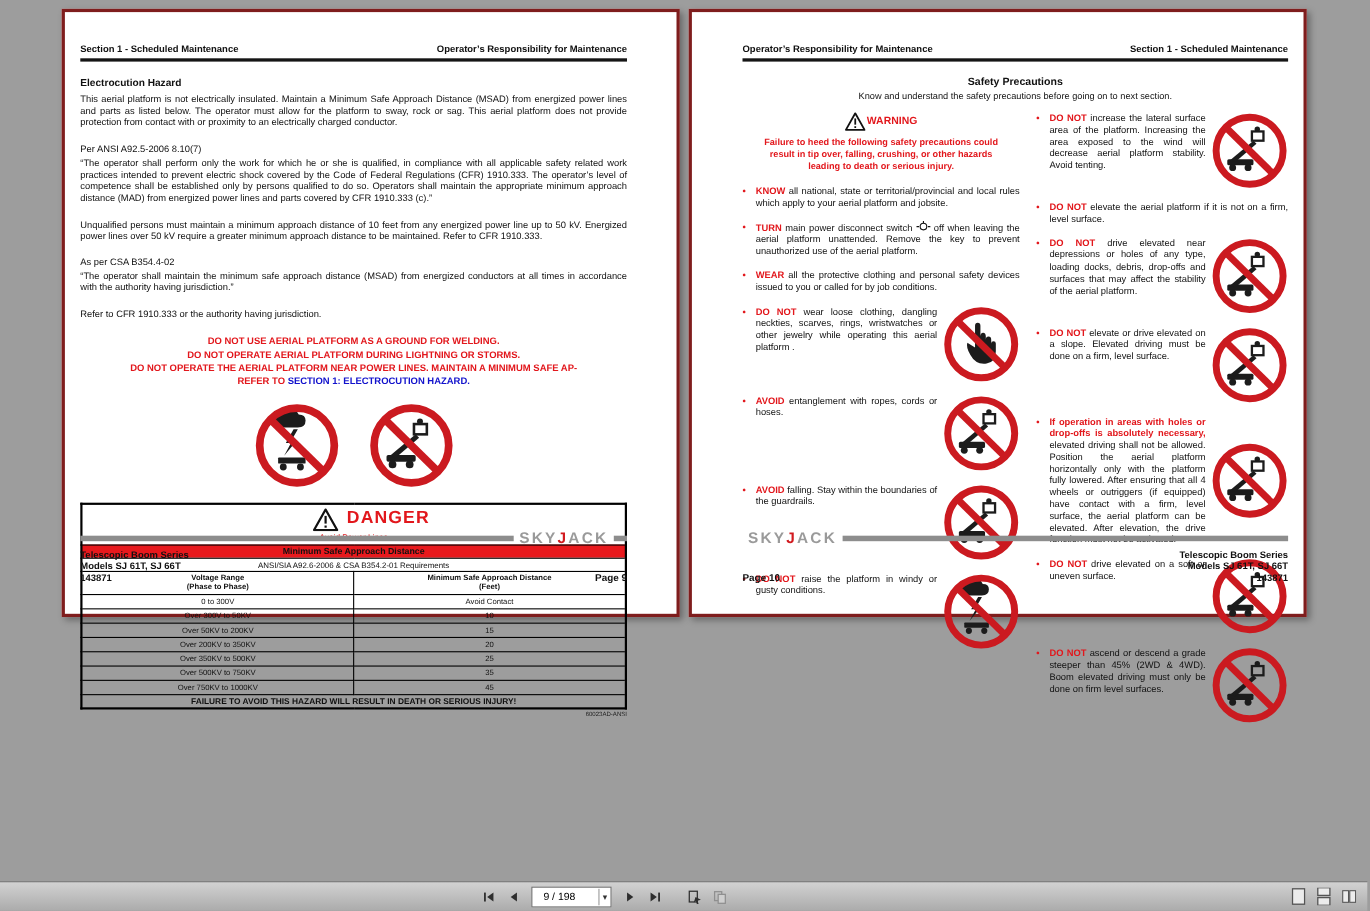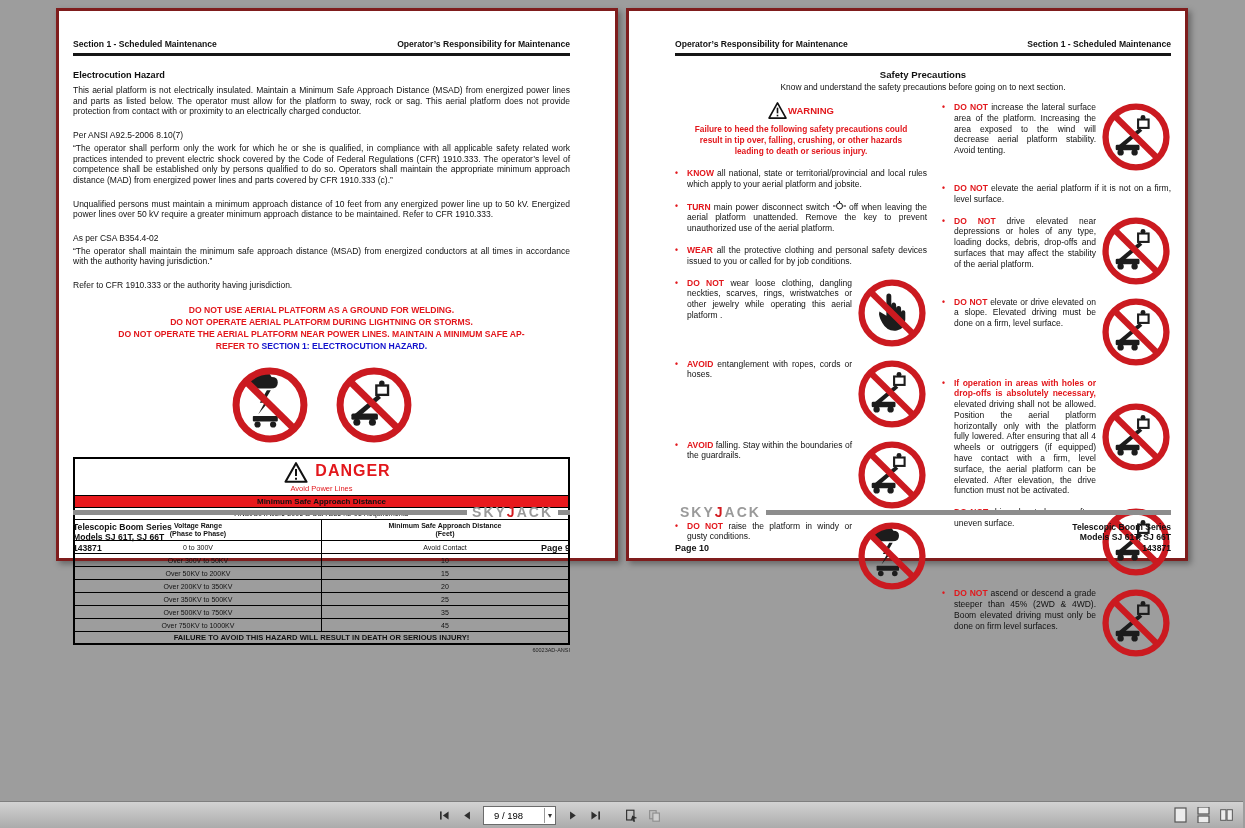--- a/index.html
+++ b/index.html
@@ -32,21 +32,21 @@
   .dword{color:#e2171c;font-weight:bold;font-size:16px;letter-spacing:1px;}
   .dsub{color:#e2171c;font-size:7.5px;margin-top:1px;}
   .dbar{background:#e8191d;color:#fff;font-weight:bold;font-size:8px;padding:2px 0;}
   .dreq{font-weight:normal;font-size:7.2px;padding:2px 0;}
   .colhead td{font-weight:bold;font-size:7px;line-height:1.2;padding:2px 0;}
   .msad .drowdata td{height:10px;}
   .dfoot{color:#e2171c;font-weight:bold;font-size:7.6px;padding:2px 0;}
   .doc-code{text-align:right;font-size:5.5px;margin-top:2px;color:#222;}
 
   
-  .pg-footer{position:absolute;bottom:5px;}
+  .pg-footer{position:absolute;bottom:28px;}
   #page-left .pg-footer{left:14px;right:45px;}
   #page-right .pg-footer{left:46px;right:14px;}
   .skyline{display:flex;align-items:center;}
   .frule{height:5px;background:#8d8d8d;flex:1;}
   .frule-stub{height:5px;background:#8d8d8d;flex:0 0 12px;}
   .sklogo{font-weight:bold;font-size:14px;color:#9a9a9a;letter-spacing:2px;padding:0 5px;line-height:13px;white-space:nowrap;}
   .sklogo .j{color:#d21b20;}
   .foot-row{display:flex;justify-content:space-between;align-items:flex-end;margin-top:3px;}
   .foot-lines{font-weight:bold;font-size:8.6px;line-height:1.22;}
   .foot-lines.right{text-align:right;}

